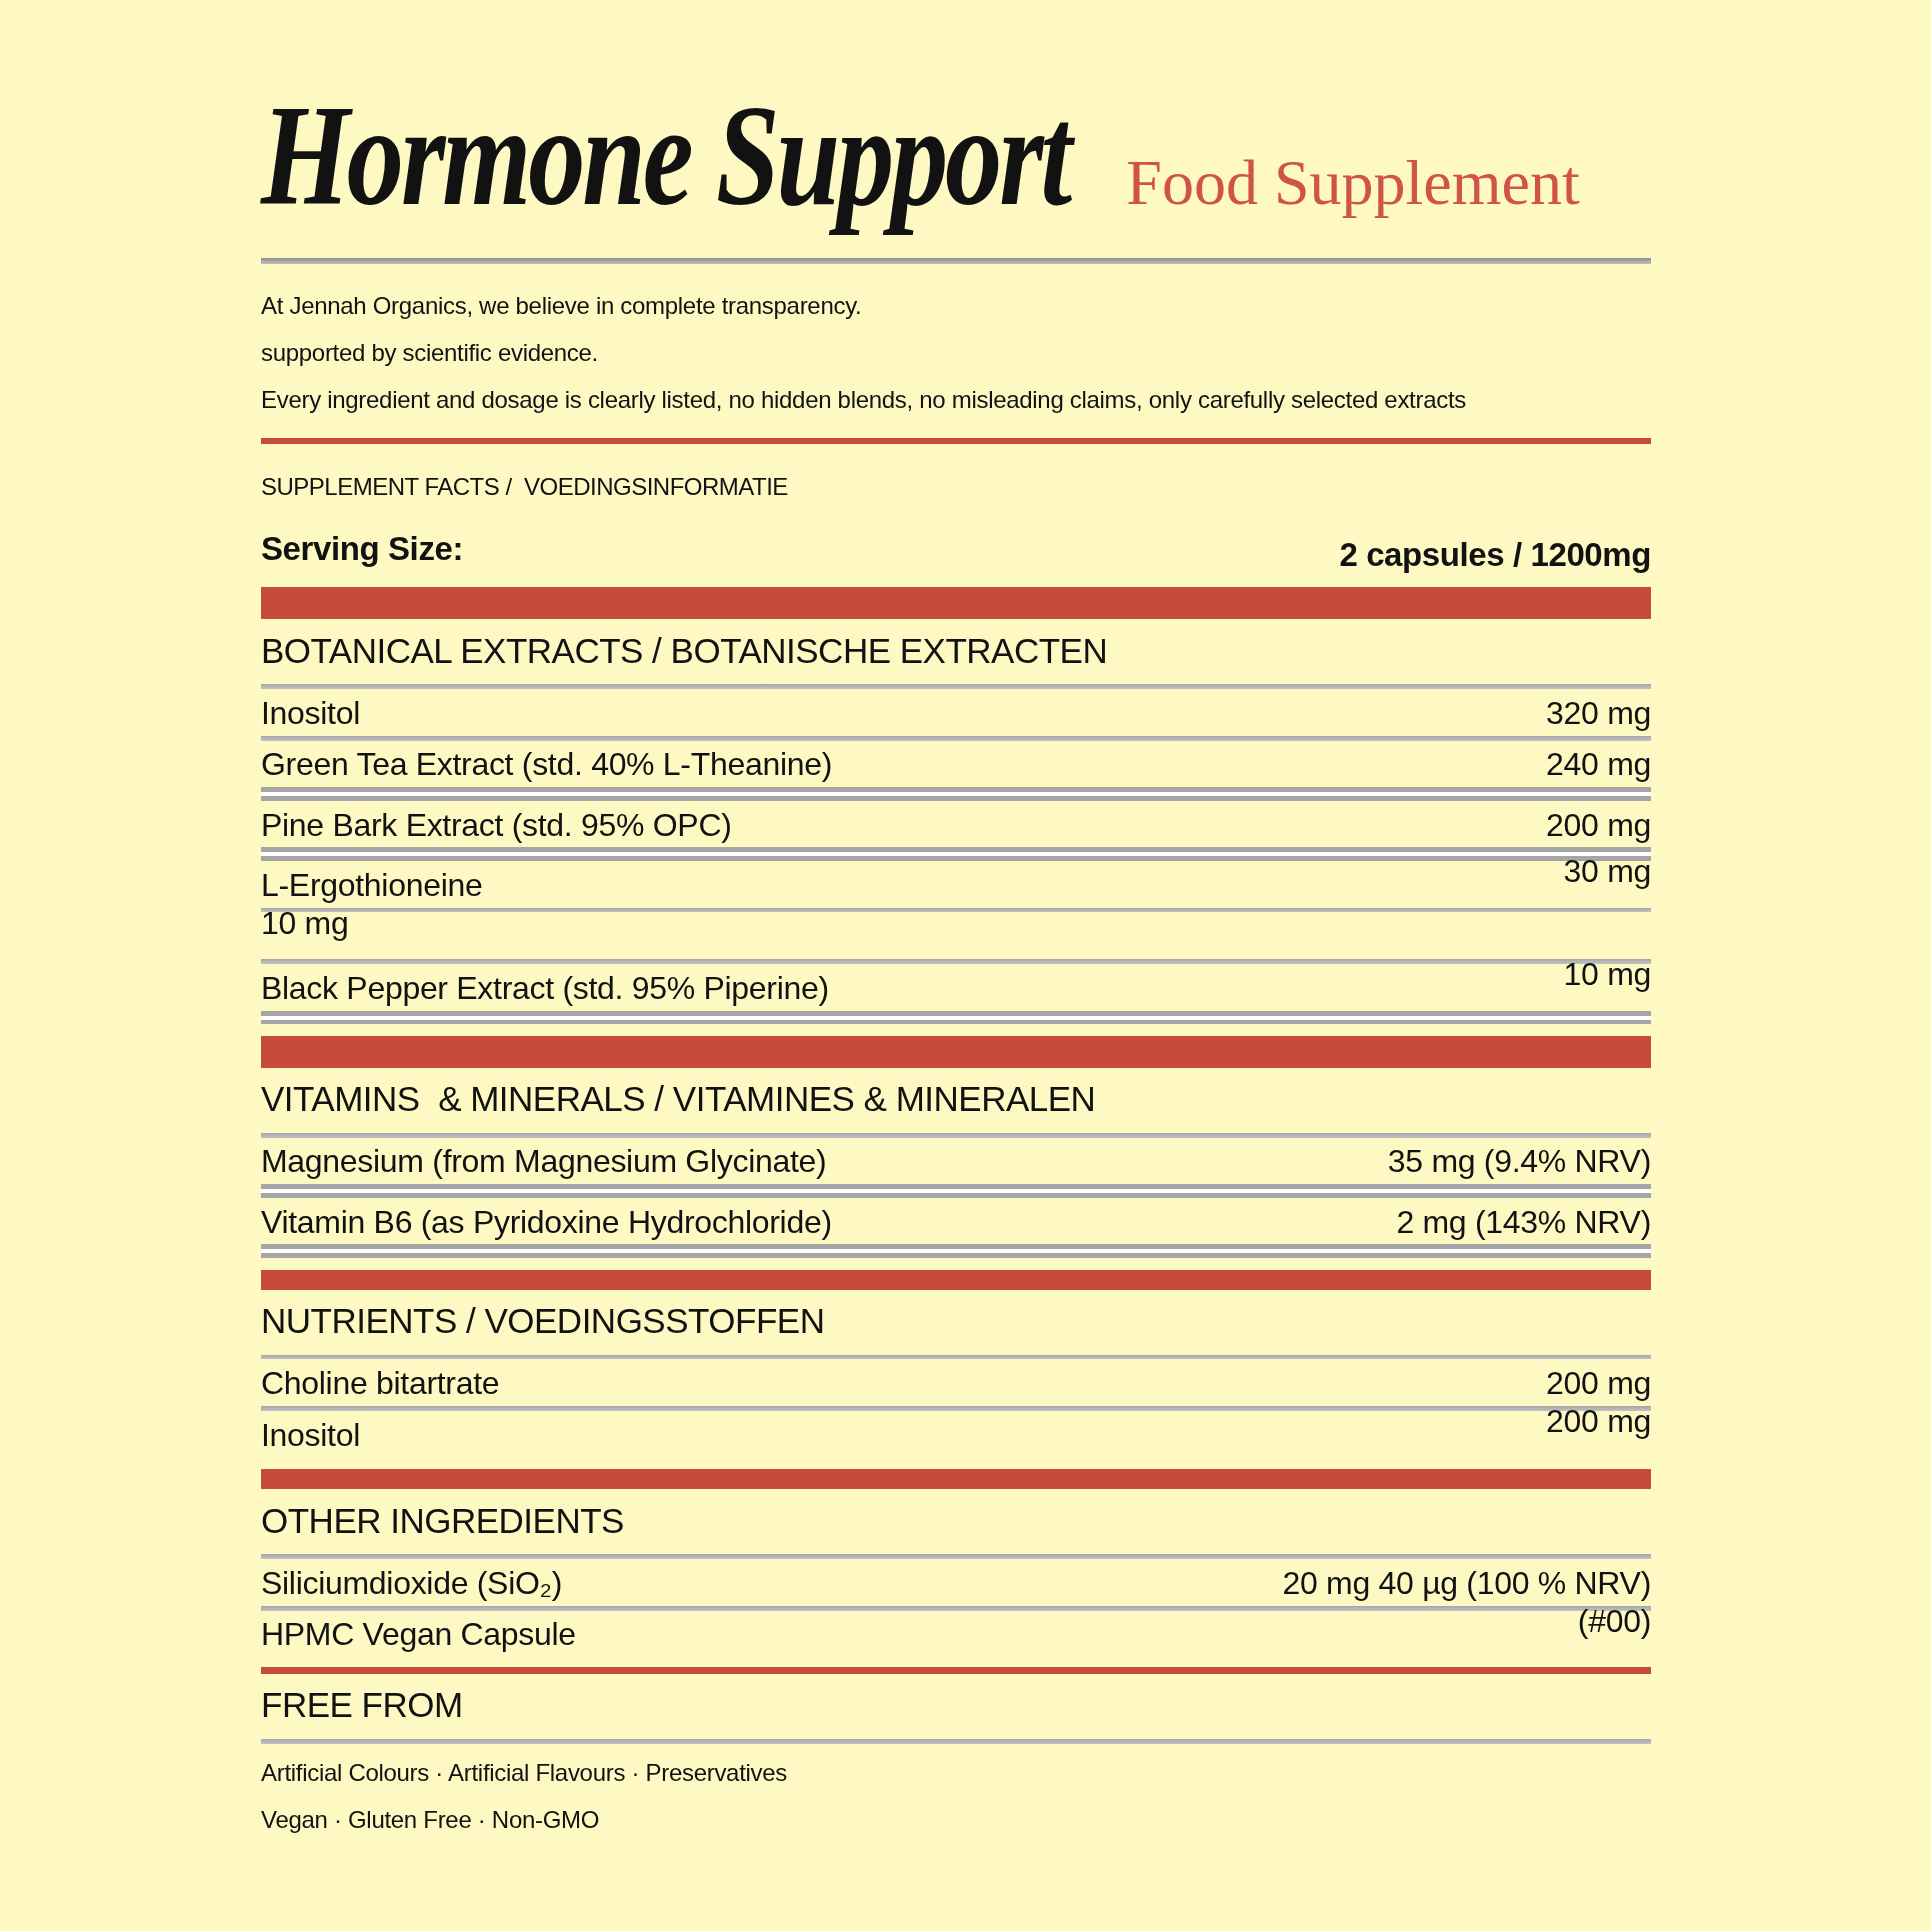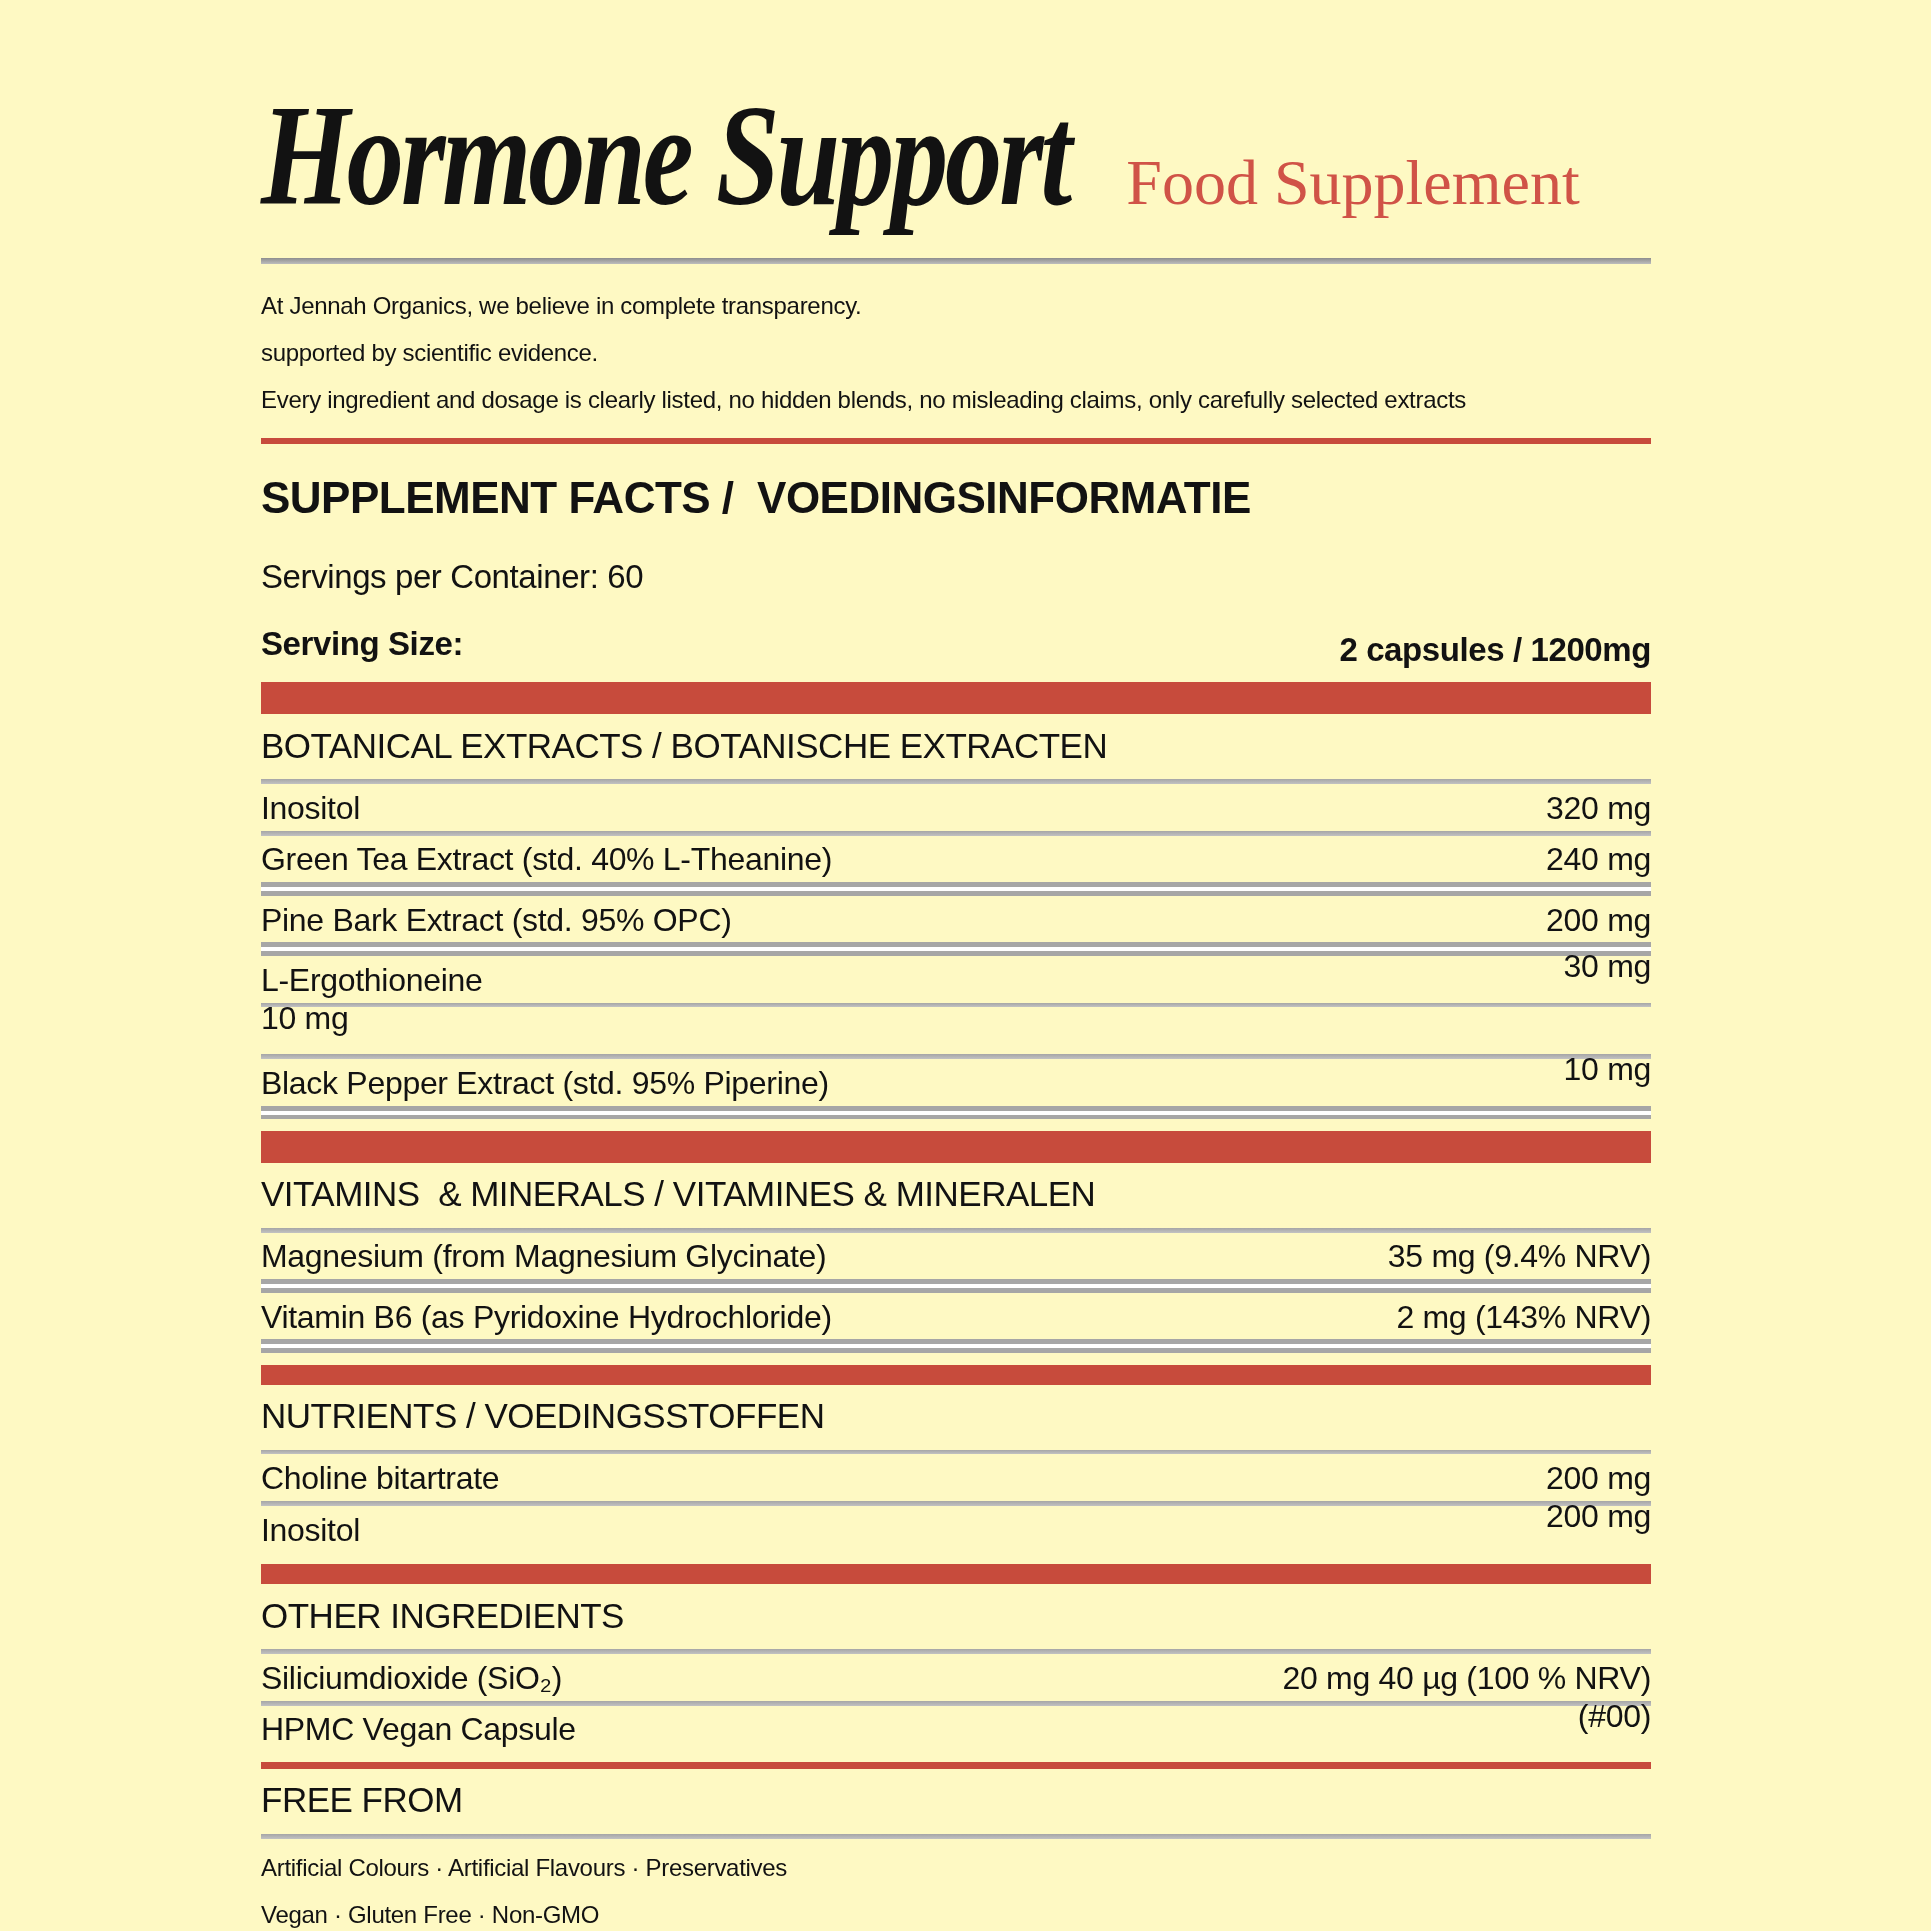--- a/index.html
+++ b/index.html
@@ -40,21 +40,21 @@
 
   .rule-gray{height:6.8px;background:linear-gradient(#8e8e8e,#bdbdbd);margin-top:13.5px;}
   .rule-red{height:5.8px;background:var(--red);}
 
   
   .intro{margin-top:17.4px;font-size:33px;line-height:42px;letter-spacing:-0.3px;}
   .intro .text-line{white-space:pre-wrap;}
   .intro-rule{margin-top:15.4px;}
 
   
-  .facts-heading{margin-top:29px;font-size:44px;letter-spacing:-0.5px;white-space:pre-wrap;font-weight:bold;}
+  .facts-heading{margin-top:29px;font-size:24px;letter-spacing:-0.5px;white-space:pre-wrap;}
   .servings-line{margin-top:35px;font-size:33px;letter-spacing:-0.4px;}
   .serving-size-row{margin-top:29px;display:flex;justify-content:space-between;align-items:baseline;font-size:33px;letter-spacing:-0.4px;font-weight:bold;}
   .serving-size-row .value{position:relative;top:5.8px;margin-left:45px;}
 
   
   .sections{margin-top:19.3px;}
   .bar{background:var(--red);}
   .bar.thick{height:32px;margin:11.6px 0 9.7px;}
   .bar.thin{height:20px;margin:11.6px 0 7.7px;}
   .bar.rule{height:6.8px;margin:9.7px 0 3.9px;}
@@ -82,21 +82,20 @@
 
     <div class="intro">
       <div class="text-line">At Jennah Organics, we believe in complete transparency.</div>
       <div class="text-line">supported by scientific evidence.</div>
       <div class="text-line">Every ingredient and dosage is clearly listed, no hidden blends, no misleading claims, only carefully selected extracts</div>
     </div>
 
     <div class="rule-red intro-rule"></div>
 
     <div class="facts-heading">SUPPLEMENT FACTS /  VOEDINGSINFORMATIE</div>
-    <div class="servings-line">Servings per Container: 60</div>
     <div class="serving-size-row">
       <span class="label">Serving Size:</span>
       <span class="value">2 capsules / 1200mg</span>
     </div>
 
     <div class="sections">
         <div class="bar thick"></div>
         <div class="sec-heading">BOTANICAL EXTRACTS / BOTANISCHE EXTRACTEN</div>
         <div class="sep single"></div>
         <div class="row">

